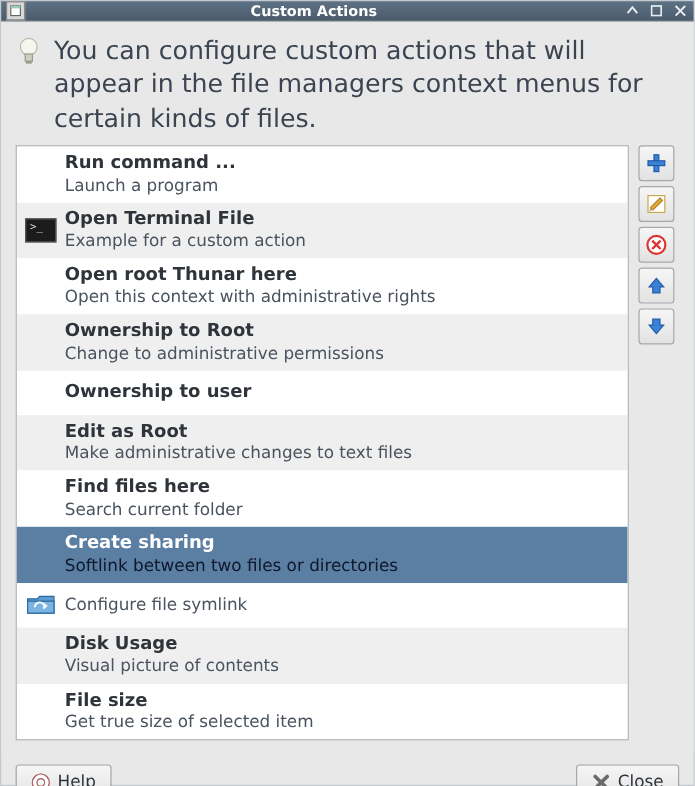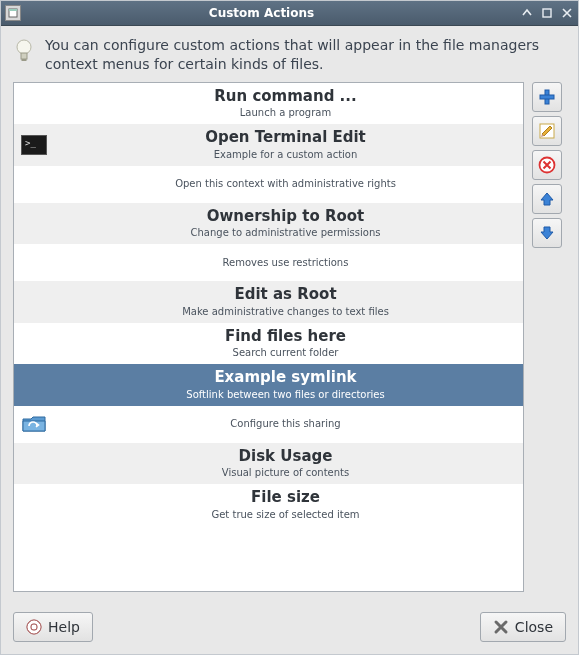--- a/index.html
+++ b/index.html
@@ -58,21 +58,21 @@
     padding: 10px 12px 10px 12px;
     display: flex;
     flex-direction: column;
     background: #e8e8e8;
   }
   .intro {
     display: flex;
     align-items: flex-start;
     margin-bottom: 8px;
     color: #3b4450;
-    font-size: 14px;
+    font-size: 21px;
     line-height: 1.35;
   }
   .intro .bulb {
     width: 26px; min-width:26px;
     margin-right: 6px;
     padding-top:2px;
     color:#888;
   }
   .main-row {
     flex:1;
@@ -84,37 +84,36 @@
     flex:1;
     background:#ffffff;
     border:1px solid #a8aeb5;
     overflow:auto;
   }
   .action-item {
     display:flex;
     align-items:center;
     padding:4px 6px 5px 6px;
     border-bottom:0;
-    text-align:center;
   }
   .action-item:nth-child(odd){ background:#ffffff; }
   .action-item:nth-child(even){ background:#efefef; }
   .action-item.selected {
     background:#5b7ea3 !important;
     color:#ffffff;
   }
   .action-icon {
     width:28px; min-width:28px; height:28px;
     margin-right:6px;
     display:flex;align-items:center;justify-content:center;
   }
   .action-texts { flex:1; line-height:1.3; }
   .action-title { font-weight:bold; font-size:15px; }
-  .action-desc { font-size:10px; color:#4a535e; }
-  .action-item.selected .action-desc { color:#ffffff; }
+  .action-desc { font-size:14px; color:#4a535e; }
+  .action-item.selected .action-desc { color:#0f172a; }
 
   
   .side-col {
     width:34px;
     display:flex;
     flex-direction:column;
     gap:4px;
   }
   .side-btn {
     width:30px;height:30px;
@@ -202,77 +201,78 @@
             <div class="action-texts">
               <div class="action-title">Run command ...</div>
               <div class="action-desc">Launch a program</div>
             </div>
           </div>
           <div class="action-item">
             <div class="action-icon">
               <div class="term-icon-box"></div>
             </div>
             <div class="action-texts">
-              <div class="action-title">Open Terminal Edit</div>
+              <div class="action-title">Open Terminal File</div>
               <div class="action-desc">Example for a custom action</div>
             </div>
           </div>
           <div class="action-item">
             <div class="action-icon"></div>
             <div class="action-texts">
+              <div class="action-title">Open root Thunar here</div>
               <div class="action-desc">Open this context with administrative rights</div>
             </div>
           </div>
           <div class="action-item">
             <div class="action-icon"></div>
             <div class="action-texts">
               <div class="action-title">Ownership to Root</div>
               <div class="action-desc">Change to administrative permissions</div>
             </div>
           </div>
           <div class="action-item">
             <div class="action-icon"></div>
             <div class="action-texts">
-              <div class="action-desc">Removes use restrictions</div>
+              <div class="action-title">Ownership to user</div>
             </div>
           </div>
           <div class="action-item">
             <div class="action-icon"></div>
             <div class="action-texts">
               <div class="action-title">Edit as Root</div>
               <div class="action-desc">Make administrative changes to text files</div>
             </div>
           </div>
           <div class="action-item">
             <div class="action-icon"></div>
             <div class="action-texts">
               <div class="action-title">Find files here</div>
               <div class="action-desc">Search current folder</div>
             </div>
           </div>
           <div class="action-item selected">
             <div class="action-icon"></div>
             <div class="action-texts">
-              <div class="action-title">Example symlink</div>
+              <div class="action-title">Create sharing</div>
               <div class="action-desc">Softlink between two files or directories</div>
             </div>
           </div>
           <div class="action-item">
             <div class="action-icon">
               <svg width="26" height="22" viewBox="0 0 26 22">
                 <path d="M2 6 L10 6 L12 4 L24 4 L24 18 L2 18 Z" fill="#5c9bd1" stroke="#2f6aa0"></path>
                 <path d="M2 8 L24 8 L24 18 L2 18 Z" fill="#7ab4e2" stroke="#2f6aa0"></path>
                 <g transform="translate(8,9)">
                   <path d="M0 4 A4 4 0 0 1 8 4" fill="none" stroke="#fff" stroke-width="1.6"></path>
                   <path d="M7 1 L9.5 3 L7 5" fill="none" stroke="#fff" stroke-width="1.6"></path>
                 </g>
               </svg>
             </div>
             <div class="action-texts">
-              <div class="action-desc">Configure this sharing</div>
+              <div class="action-desc">Configure file symlink</div>
             </div>
           </div>
           <div class="action-item">
             <div class="action-icon"></div>
             <div class="action-texts">
               <div class="action-title">Disk Usage</div>
               <div class="action-desc">Visual picture of contents</div>
             </div>
           </div>
           <div class="action-item">

